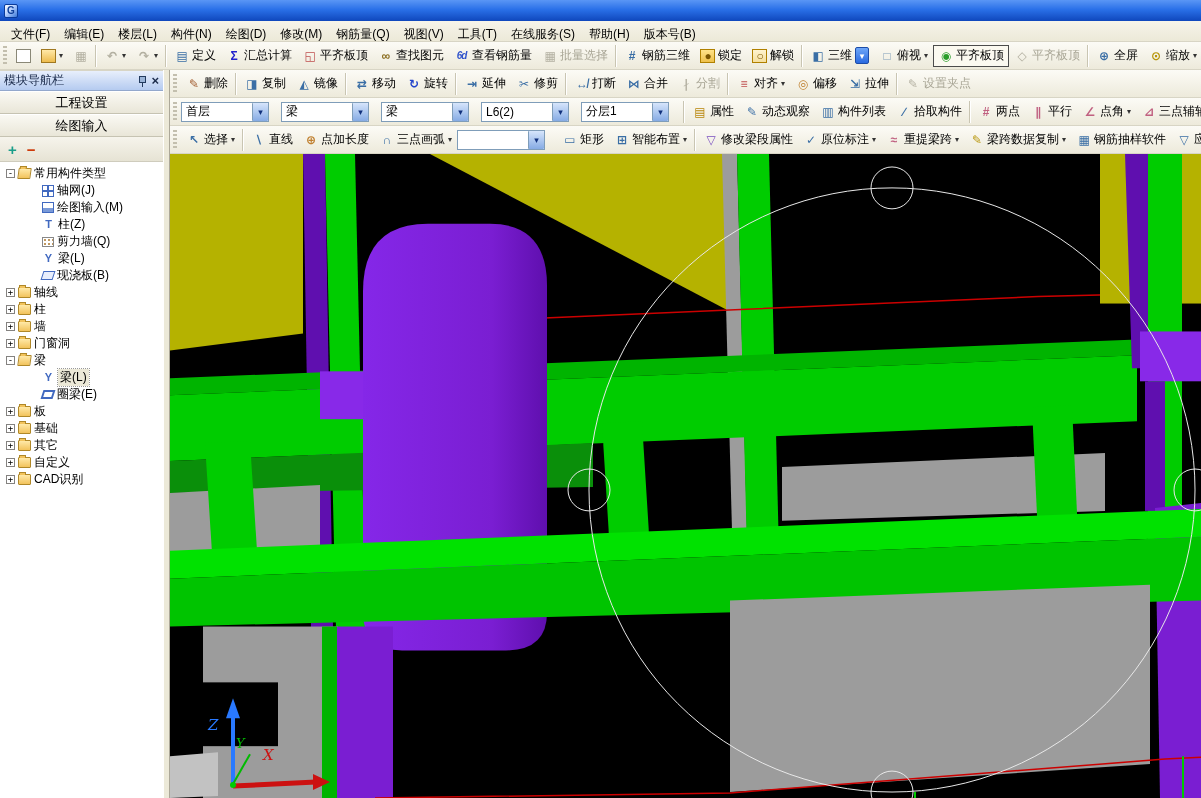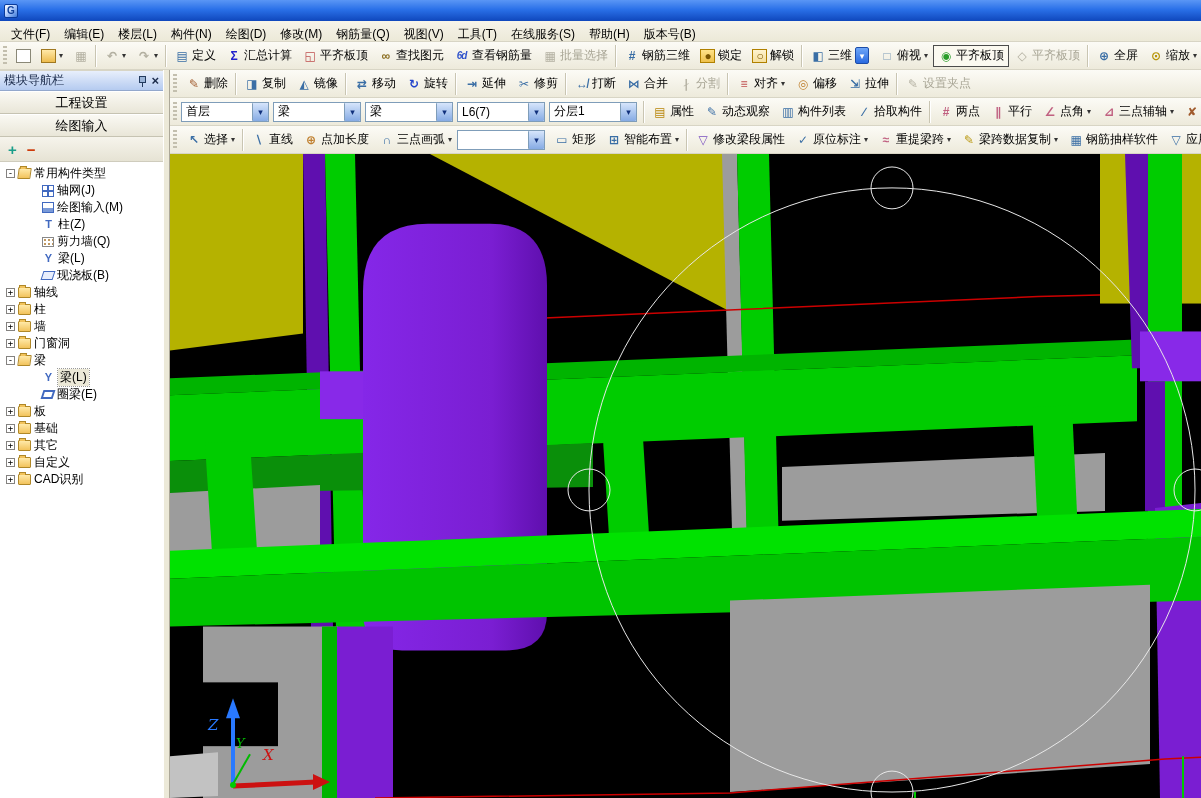--- a/index.html
+++ b/index.html
@@ -38,21 +38,21 @@
   .tb-ico { width:15px; height:14px; display:inline-flex; align-items:center; justify-content:center;
     font-size:12px; line-height:1; font-weight:bold; flex:none; letter-spacing:-1px; }
   .tb-label:empty { display:none; }
   .tb-arrow { display:none; font-size:8px; color:#333; }
   .tb-arrow::after { content:"▾"; }
   .tbtn[data-arrow="true"] .tb-arrow { display:inline; }
   .tbtn[data-arrow="combo"] .tb-arrow { display:flex; width:14px; height:17px; align-items:center;
     justify-content:center; background:linear-gradient(#6ea6f8,#2a6ae0); color:#fff;
     border:1px solid #1c4ca8; border-radius:2px; font-size:9px; }
   .tbtn[data-kind="combo"] { background:#fff; border:1px solid #7f9db9; padding:0; height:20px;
-    width:88px; gap:0; margin-right:4px; }
+    width:88px; gap:0; margin-right:12px; }
   .tbtn[data-kind="combo"] .tb-label { flex:1; padding:2px 4px; overflow:hidden; display:block; min-height:10px; }
   .tbtn[data-kind="combo"] .tb-arrow { display:flex; width:16px; height:18px; align-items:center;
     justify-content:center; background:linear-gradient(#d6e5fb,#86abe4); border-left:1px solid #7f9db9;
     color:#10307c; font-size:9px; border-radius:1px; }
 
   
   .main-row { flex:1; display:flex; min-height:0; }
 
   
   .sidebar { width:163px; flex:none; background:#fff; display:flex; flex-direction:column;
@@ -582,21 +582,21 @@
           </div>
 
           <div class="tbtn" data-kind="combo">
 
             <span class="tb-label">梁</span>
             <span class="tb-arrow"></span>
           </div>
 
           <div class="tbtn" data-kind="combo">
 
-            <span class="tb-label">L6(7)</span>
+            <span class="tb-label">L6(2)</span>
             <span class="tb-arrow"></span>
           </div>
 
           <div class="tbtn" data-kind="combo">
 
             <span class="tb-label">分层1</span>
             <span class="tb-arrow"></span>
           </div>
 
           <div class="tbtn" data-kind="sep">

